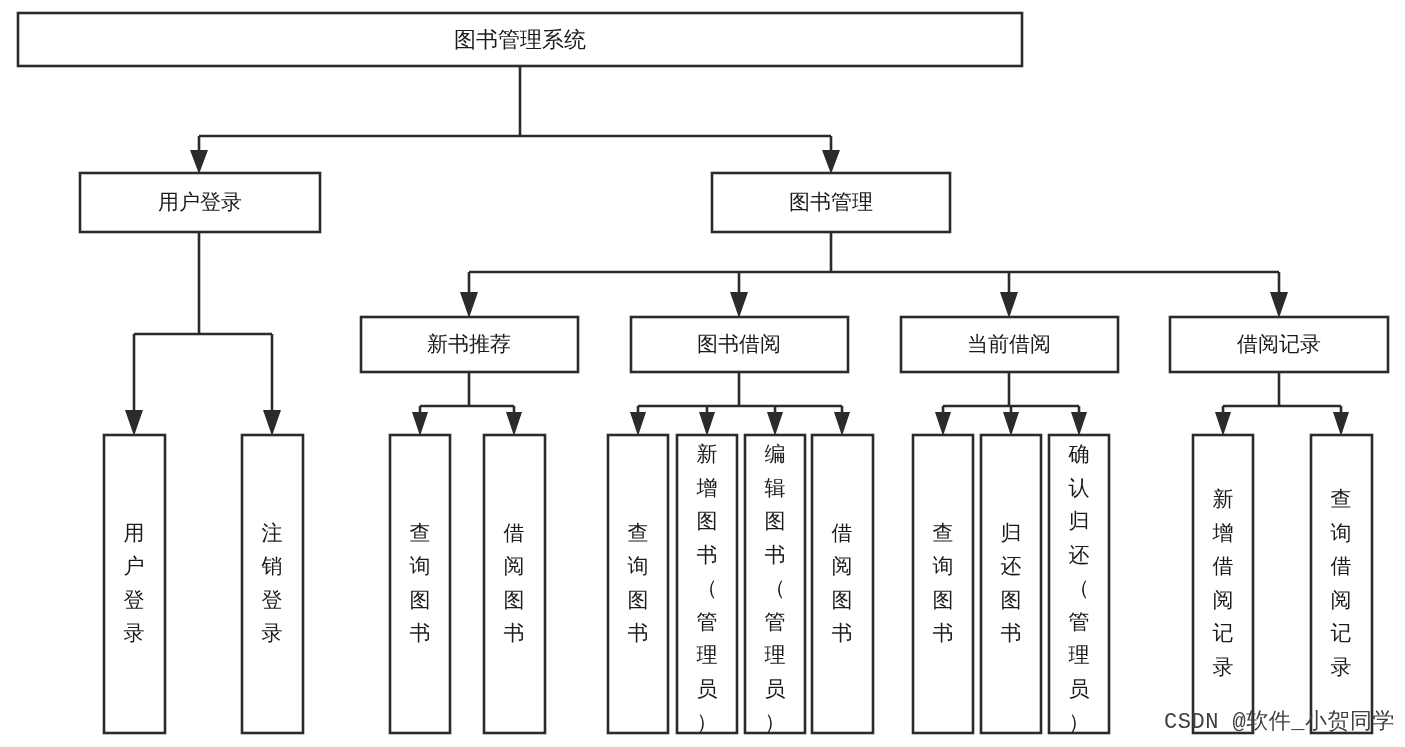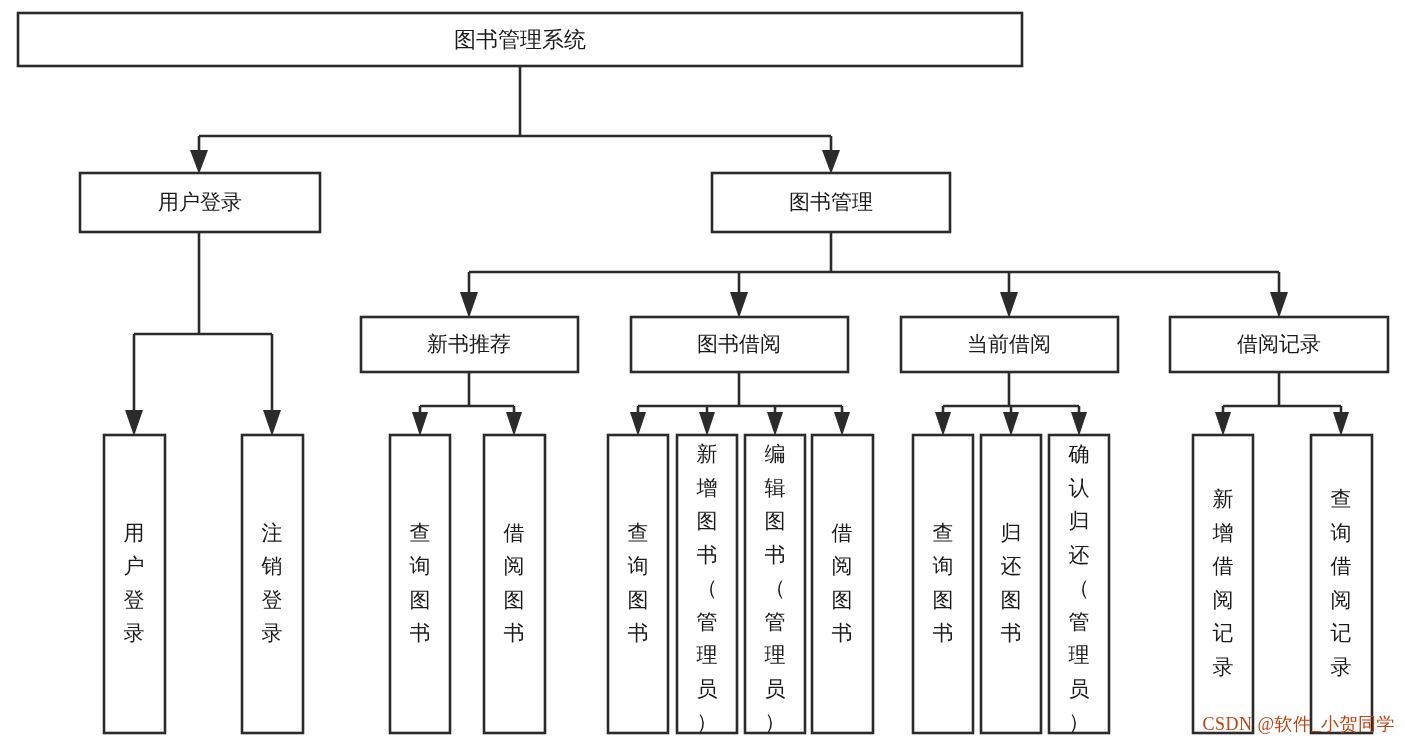--- a/index.html
+++ b/index.html
@@ -58,23 +58,23 @@
   }
   
   text.v-label {
     font-size: 21px;
     text-anchor: middle;
   }
   .watermark {
     position: absolute;
     right: 10px;
     bottom: 6px;
-    font-family: Liberation Serif, serif;
-    font-size: 18px;
-    color: #c2410c;
+    font-family: Liberation Mono, monospace;
+    font-size: 22px;
+    color: #404040;
     letter-spacing: 0.5px;
     white-space: nowrap;
     pointer-events: none;
   }
 </style>
 </head>
 <body>
 
 <div id="diagram-root">
 

